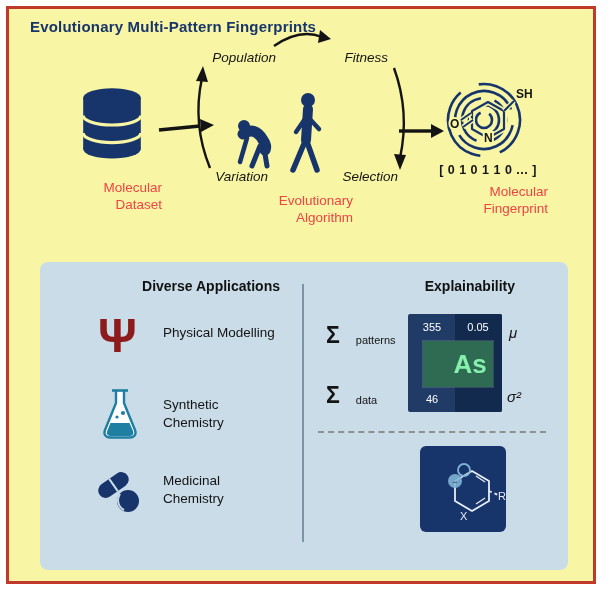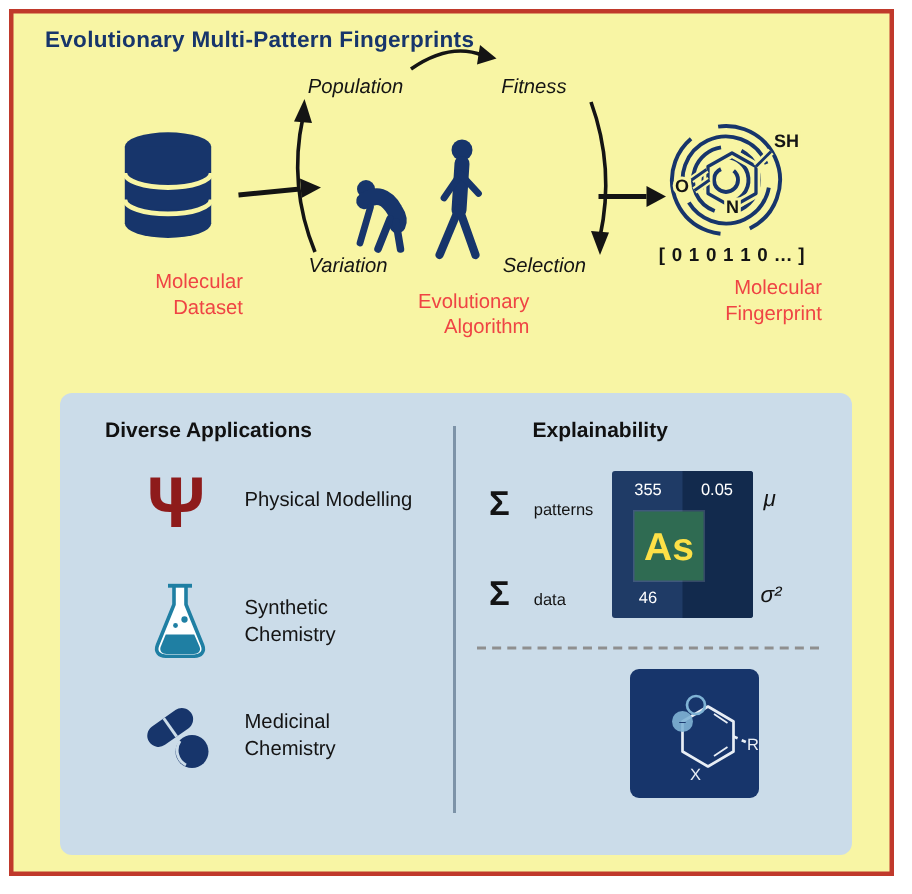--- a/index.html
+++ b/index.html
@@ -1,34 +1,34 @@
 <!DOCTYPE html>
 <html><head>
 <meta charset="utf-8">
 <style>
   html,body{margin:0;padding:0;background:#ffffff;}
   .canvas{position:relative;width:608px;height:596px;background:#ffffff;font-family:"Liberation Sans",sans-serif;color:#1a1a1a;overflow:hidden;}
   .abs{position:absolute;}
   .frame{left:6px;top:6px;width:590px;height:578px;border:3px solid #C0392B;background:#F8F5A4;box-sizing:border-box;}
   .title{left:30px;top:18px;font-size:15px;font-weight:700;color:#17356B;letter-spacing:.2px;}
   .lbl{font-size:13.5px;line-height:1.25;text-align:right;color:#ef4444;}
-  .cyc{font-size:13.5px;font-style:italic;text-align:center;color:#141414;}
+  .cyc{font-size:13.5px;font-style:italic;text-align:right;color:#141414;}
   .bits{font-size:12.5px;font-weight:700;letter-spacing:.5px;text-align:center;color:#141414;}
   .panel{left:40px;top:262px;width:528px;height:308px;background:#CBDCE9;border-radius:8px;}
-  .heading{font-size:14px;font-weight:700;text-align:left;color:#111111;}
+  .heading{font-size:14px;font-weight:700;text-align:right;color:#111111;}
   .psi{font-size:48px;line-height:1;font-weight:700;color:#8E1B1B;}
   .appLbl{width:115px;font-size:13.5px;line-height:1.3;color:#141414;}
   .divider{width:2px;background:#7d93a8;}
   .sum{display:flex;align-items:flex-end;color:#141414;}
   .sigma{font-size:23px;font-weight:600;line-height:1;}
   .sub{font-size:11px;margin-bottom:1px;margin-left:16px;}
   .matrix{left:408px;top:314px;width:94px;height:98px;background:#1F3B66;border-radius:2px;overflow:hidden;}
   .mhalf{position:absolute;right:0;top:0;width:50%;height:100%;background:#122A4D;}
   .mval{position:absolute;width:44px;text-align:center;color:#ffffff;font-size:11px;}
-  .tile{position:absolute;left:15px;top:27px;width:46px;height:46px;background:#2F6B52;display:flex;align-items:center;justify-content:center;color:#fde047;font-size:26px;font-weight:700;box-shadow:0 0 0 1px rgba(255,255,255,.15);}
+  .tile{position:absolute;left:15px;top:27px;width:46px;height:46px;background:#2F6B52;display:flex;align-items:center;justify-content:center;color:#86efac;font-size:26px;font-weight:700;box-shadow:0 0 0 1px rgba(255,255,255,.15);padding-left:24px;}
   .greek{font-size:15px;font-style:italic;color:#141414;}
   .dashed{border-top:2px dashed #8f8f8f;height:0;}
   .molBox{left:420px;top:446px;width:86px;height:86px;background:#17356B;border-radius:6px;}
   svg{display:block;}
 </style>
 </head>
 <body>
 
 <div class="canvas">
 

